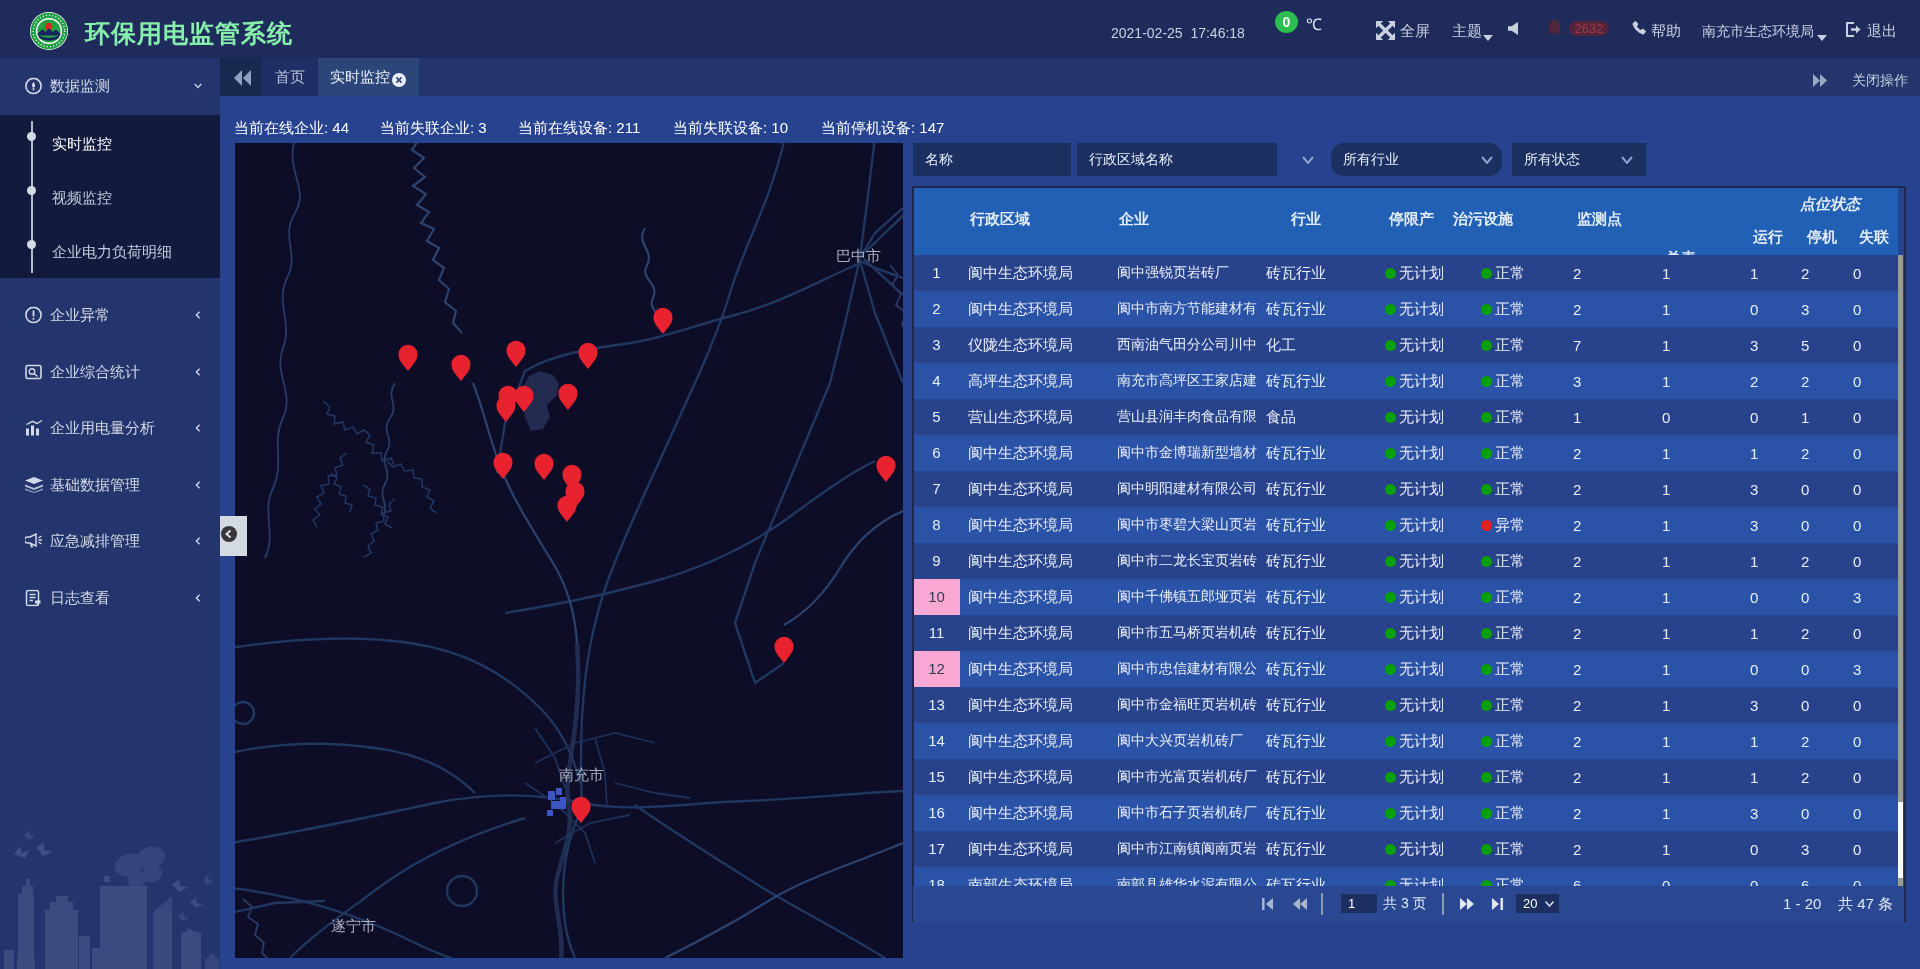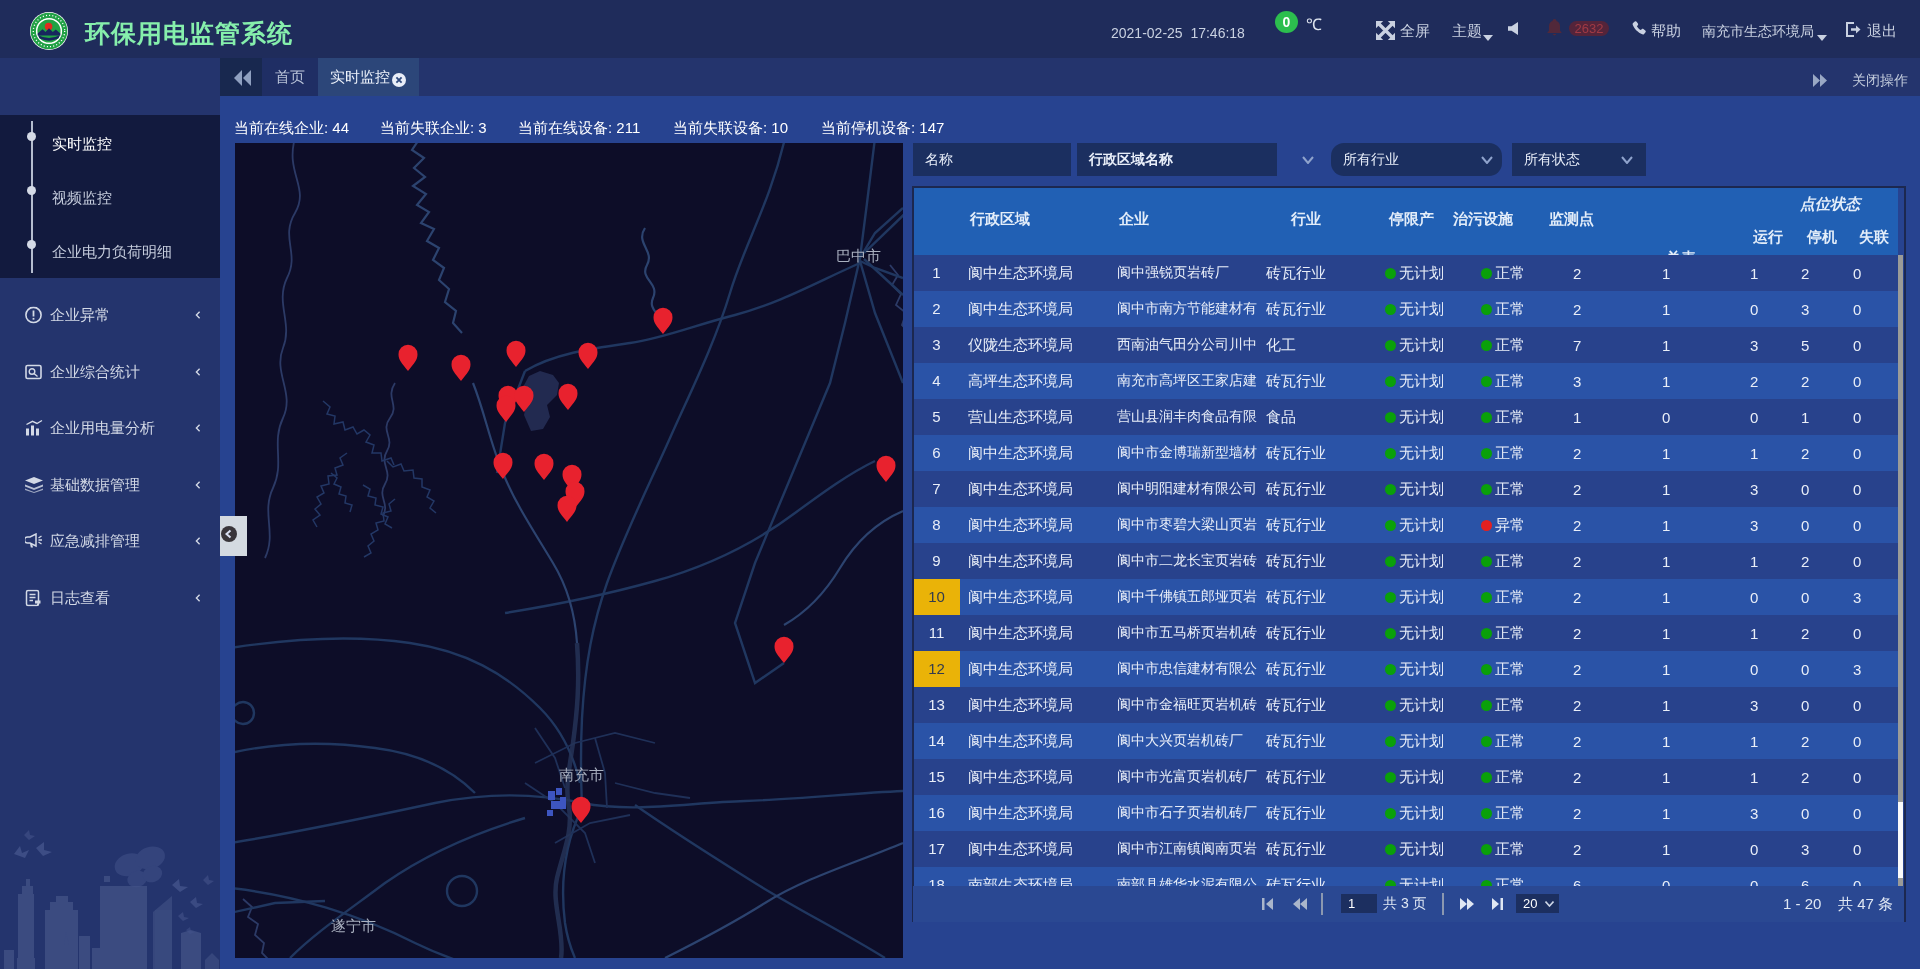--- a/index.html
+++ b/index.html
@@ -29,21 +29,21 @@
 .finput{position:absolute;top:143px;height:33px;background:#1b2f60;color:#e8eef9;font-size:14px;box-sizing:border-box;}
 .finput .lab{position:absolute;left:12px;top:50%;transform:translateY(-50%);}
 .fcar{position:absolute;top:13px;width:12px;height:8px;}
 #thead{position:absolute;left:913px;top:188px;width:985px;height:67px;background:#2160b4;color:#e3edf9;font-size:15px;font-weight:bold;}
 #thead .hl{position:absolute;top:22px;}
 #rows{position:absolute;left:913px;top:255px;width:991px;height:631px;overflow:hidden;}
 .row{display:flex;width:985px;height:36px;align-items:center;color:#e9eef8;font-size:15px;}
 .row.odd{background:#28428c;}
 .row.even{background:#2a53a7;}
 .c1{width:47px;text-align:center;flex:none;height:36px;line-height:36px;}
-.c1.sel{background:#eab308;color:#333c4e;}
+.c1.sel{background:#f9a8d4;color:#333c4e;}
 .c2{width:150px;padding-left:8px;flex:none;box-sizing:border-box;white-space:nowrap;overflow:hidden;}
 .c3{width:148px;padding-left:7px;flex:none;box-sizing:border-box;white-space:nowrap;overflow:hidden;font-size:14px;}
 .c4{width:117px;padding-left:8px;flex:none;box-sizing:border-box;}
 .c5{width:95px;padding-left:10px;flex:none;box-sizing:border-box;}
 .c6{width:95px;padding-left:11px;flex:none;box-sizing:border-box;}
 .c7{width:90px;padding-left:8px;flex:none;box-sizing:border-box;}
 .c8{width:90px;padding-left:7px;flex:none;box-sizing:border-box;}
 .c9{width:52px;padding-left:5px;flex:none;box-sizing:border-box;}
 .c10{width:52px;padding-left:4px;flex:none;box-sizing:border-box;}
 .c11{width:49px;padding-left:4px;flex:none;box-sizing:border-box;}
@@ -132,20 +132,31 @@
       <path d="M7 0 L14 6.5 L7 13 Z"></path>
     </svg></div>
 <div class="abs" style="left:234px;top:70px;">
 <svg width="17" height="16" fill="#8fa0c0">
       <path d="M8 0 L8 16 L0 8 Z"></path>
       <path d="M17 0 L17 16 L9 8 Z"></path>
     </svg></div>
 <div class="abs" style="left:1852px;top:72px;font-size:14px;color:#c2cbdc;">关闭操作</div>
 
 <div id="sidebar">
+  <div class="mitem" style="top:8px;">
+    <svg class="ic" width="17" height="17" viewBox="0 0 17 17">
+        <circle cx="8.5" cy="8.5" r="7.6" fill="none" stroke="#d3d9e6" stroke-width="1.6"></circle>
+        <path d="M8.5 4.2 C10.6 7 10.6 9 8.5 10.6 C6.4 9 6.4 7 8.5 4.2 Z" fill="#d3d9e6"></path>
+        <path d="M8.5 10.6 L8.5 13" stroke="#d3d9e6" stroke-width="1.5"></path>
+      </svg>
+    <span class="txt">数据监测</span>
+    <svg class="chev" width="10" height="7" viewBox="0 0 10 7">
+        <path d="M1 1 L5 5.5 L9 1" stroke="#d3d9e6" stroke-width="1.7" fill="none"></path>
+      </svg>
+  </div>
   <div id="submenu" style="top:57px;">
     <div style="position:absolute;left:31px;top:6px;width:2px;height:152px;background:#c8cfdf;opacity:.9;"></div>
     <div style="position:absolute;left:27px;top:16.5px;width:9px;height:9px;border-radius:50%;background:#d4dae6;"></div>
     <div style="position:absolute;left:27px;top:70.5px;width:9px;height:9px;border-radius:50%;background:#d4dae6;"></div>
     <div style="position:absolute;left:27px;top:124.5px;width:9px;height:9px;border-radius:50%;background:#d4dae6;"></div>
     <div class="sitem" style="top:28.5px;color:#fff;">实时监控</div>
     <div class="sitem" style="top:82.5px;">视频监控</div>
     <div class="sitem" style="top:136.5px;">企业电力负荷明细</div>
   </div>
   <div class="mitem" style="top:237px;">
@@ -359,21 +370,21 @@
 
 <div class="abs" style="left:220px;top:516px;width:27px;height:40px;background:#d4dae1;"></div>
 <div class="abs" style="left:221px;top:526px;width:16px;height:16px;border-radius:50%;background:#39353a;"></div>
 <svg class="abs" style="left:221px;top:526px;" width="16" height="16">
     <path d="M9.5 4.5 L5.5 8 L9.5 11.5" stroke="#d8def0" stroke-width="2" fill="none"></path>
   </svg>
 
 <div class="finput" style="left:913px;width:158px;">
     <span class="lab">名称</span>
   </div>
-<div class="finput" style="left:1077px;width:200px;font-weight:bold;">
+<div class="finput" style="left:1077px;width:200px;">
     <span class="lab">行政区域名称</span>
   <svg class="fcar" style="left:225px;">
       <path d="M1 1 L6 7 L11 1" stroke="#8fa3cc" stroke-width="2" fill="none"></path>
     </svg>
   </div>
 <div class="finput" style="left:1331px;width:171px;border-radius:13px;">
     <span class="lab">所有行业</span>
   <svg class="fcar" style="left:150px;">
       <path d="M1 1 L6 7 L11 1" stroke="#8fa3cc" stroke-width="2" fill="none"></path>
     </svg>
@@ -384,21 +395,21 @@
       <path d="M1 1 L6 7 L11 1" stroke="#8fa3cc" stroke-width="2" fill="none"></path>
     </svg>
   </div>
 
 <div id="thead">
   <div class="hl" style="left:57px;">行政区域</div>
   <div class="hl" style="left:206px;">企业</div>
   <div class="hl" style="left:355px;margin-left:23px;">行业</div>
   <div class="hl" style="left:476px;">停限产</div>
   <div class="hl" style="left:540px;">治污设施</div>
-  <div class="hl" style="left:636px;">监测点</div>
+  <div class="hl" style="left:664px;">监测点</div>
   <div class="hl" style="left:753px;margin-top:39px;">总表</div>
   <div class="hl" style="left:887px;top:7px;font-style:italic;">点位状态</div>
   <div class="hl" style="left:840px;top:40px;">运行</div>
   <div class="hl" style="left:894px;top:40px;">停机</div>
   <div class="hl" style="left:946px;top:40px;">失联</div>
 </div>
 <div id="rows">
   <div class="row odd">
       <div class="c1">1</div>
       <div class="c2">阆中生态环境局</div>

